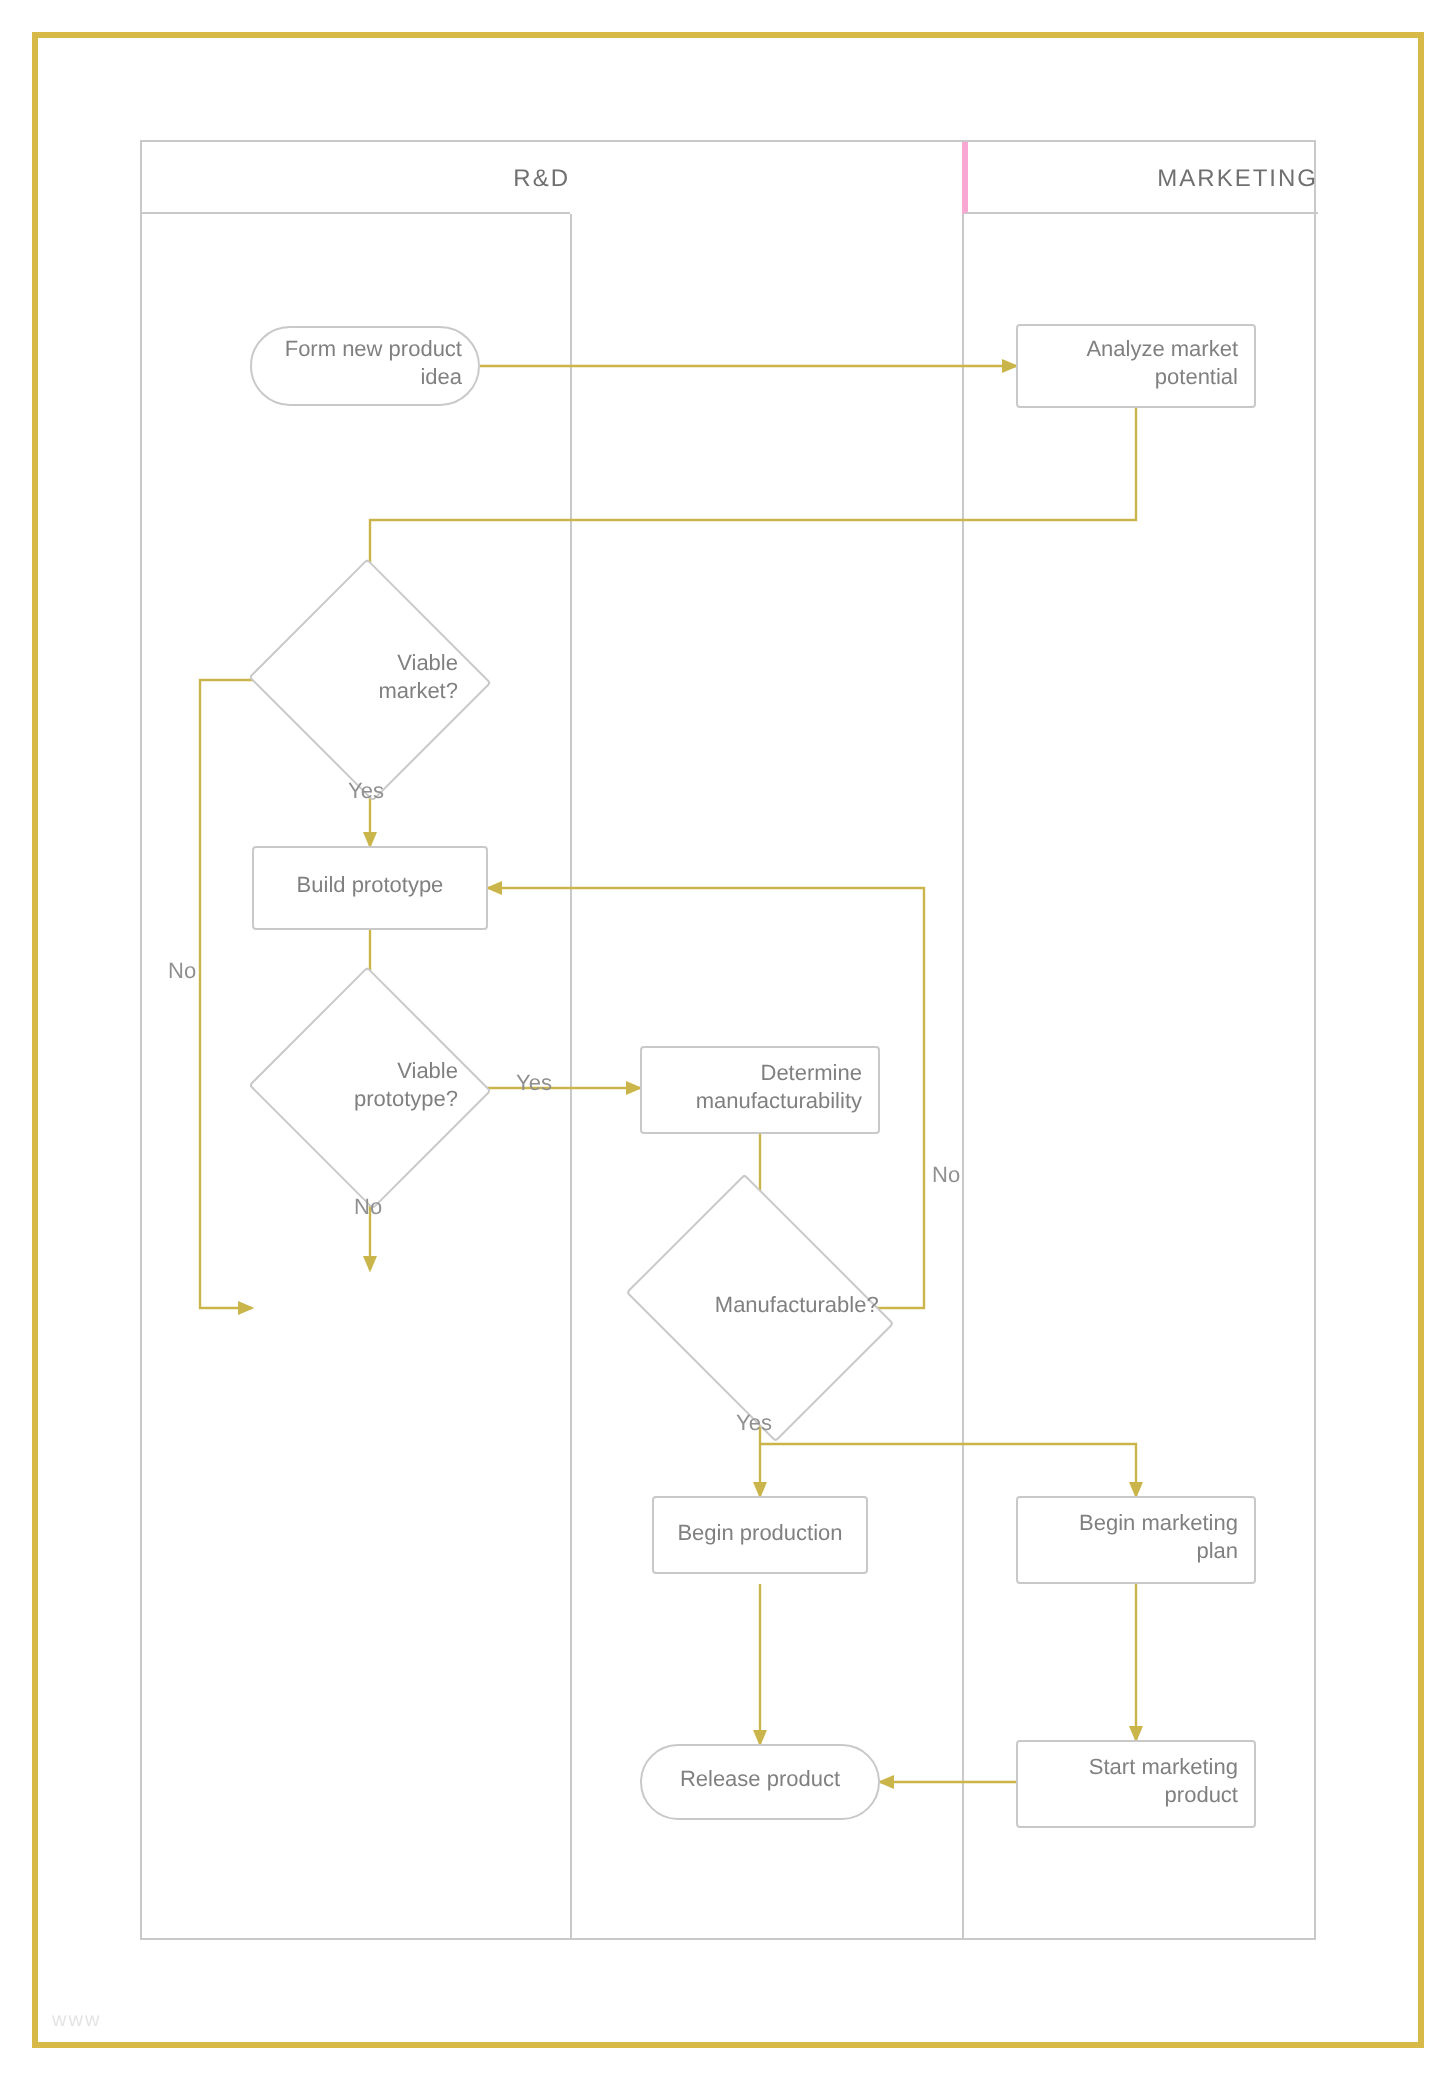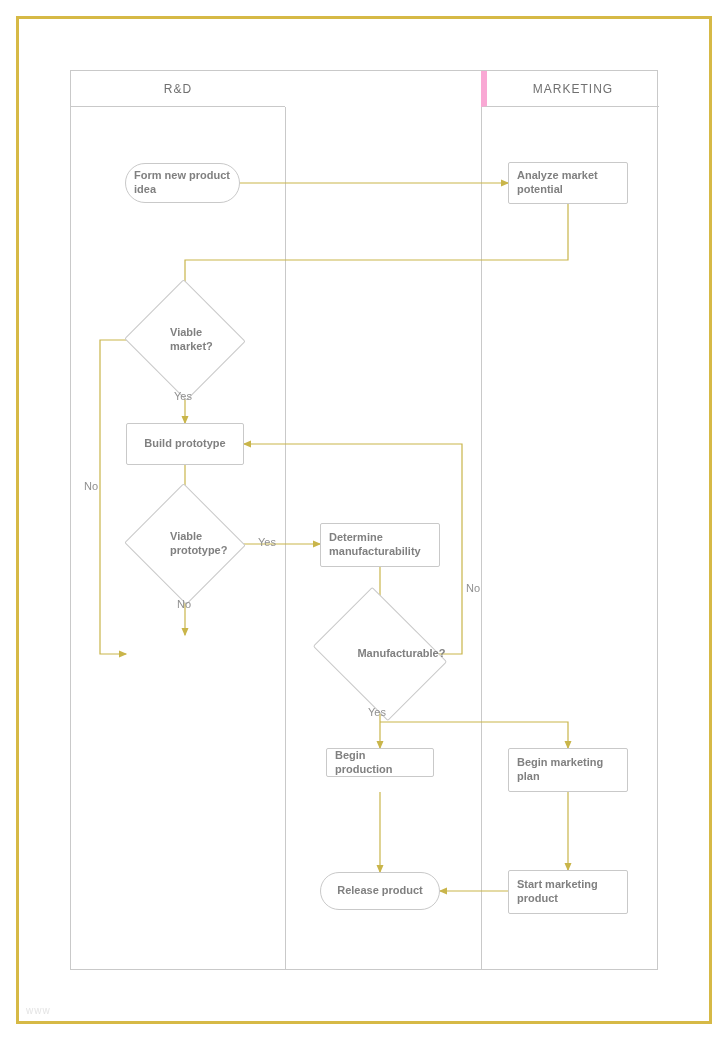--- a/index.html
+++ b/index.html
@@ -21,37 +21,36 @@
     position:absolute;
     left:70px;top:70px;width:588px;height:900px;
   }
   
   .lanes{
     position:absolute;left:0;top:0;width:588px;height:900px;
     border:1px solid #c9c9c9;box-sizing:border-box;
   }
   .lane-header{
     position:absolute;top:0;height:36px;line-height:36px;
-    text-align:center;letter-spacing:1px;color:#707070;
+    text-align:right;letter-spacing:1px;color:#707070;
     font-size:12px;
     border-bottom:1px solid #c9c9c9;box-sizing:border-box;
   }
   .lane-div{
     position:absolute;top:0;bottom:0;width:0;border-left:1px solid #c9c9c9;
   }
   
   .node{
     position:absolute;
     background:#fff;
     display:flex;align-items:center;justify-content:center;
-    text-align:left;
+    text-align:right;
     padding:6px 8px;box-sizing:border-box;
     font-size:11px;line-height:1.25;
     color:#808080;
-    font-weight:bold;
   }
   .terminator{
     border:1px solid #c9c9c9;
     border-radius:999px;
   }
   .process{
     border:1px solid #c9c9c9;
     border-radius:2px;
   }
   .decision{
@@ -82,21 +81,21 @@
 </style>
 </head>
 <body>
 
 <div class="frame"></div>
 
 <div class="stage">
 
   <div class="lanes">
     <div class="lane-header" style="left:0;width:214px">R&amp;D</div>
-    <div class="lane-header" style="left:410px;width:178px;border-left:6px solid #f9a8d4">MARKETING</div>
+    <div class="lane-header" style="left:410px;width:178px;border-left:3px solid #f9a8d4">MARKETING</div>
     <div class="lane-div" style="left:214px;top:36px"></div>
     <div class="lane-div" style="left:410px;top:36px"></div>
   </div>
 
   <svg class="wires" viewBox="0 0 588 900">
     <defs>
       <marker id="ah" markerWidth="8" markerHeight="8" refX="6" refY="3" orient="auto">
         <path d="M0,0 L7,3 L0,6 Z" class="arrow"></path>
       </marker>
     </defs>
@@ -145,21 +144,21 @@
   </div>
 
 
   <div class="node decision" style="left:257px;top:542px;width:106px;height:84px">
     <div class="diamond"></div>
     <div class="dlabel">Manufacturable?</div>
   </div>
 
   <div class="node process" style="left:250px;top:453px;width:120px;height:44px">Determine manufacturability</div>
 
-  <div class="node process" style="left:256px;top:678px;width:108px;height:29px">Begin production</div>
+  <div class="node process" style="left:256px;top:678px;width:108px;height:39px">Begin production</div>
 
   <div class="node terminator" style="left:250px;top:802px;width:120px;height:38px">Release product</div>
 
   <div class="node process" style="left:438px;top:92px;width:120px;height:42px">Analyze market potential</div>
 
   <div class="node process" style="left:438px;top:678px;width:120px;height:44px">Begin marketing plan</div>
 
   <div class="node process" style="left:438px;top:800px;width:120px;height:44px">Start marketing product</div>
 
   <div class="edge-label" style="left:104px;top:320px">Yes</div>

